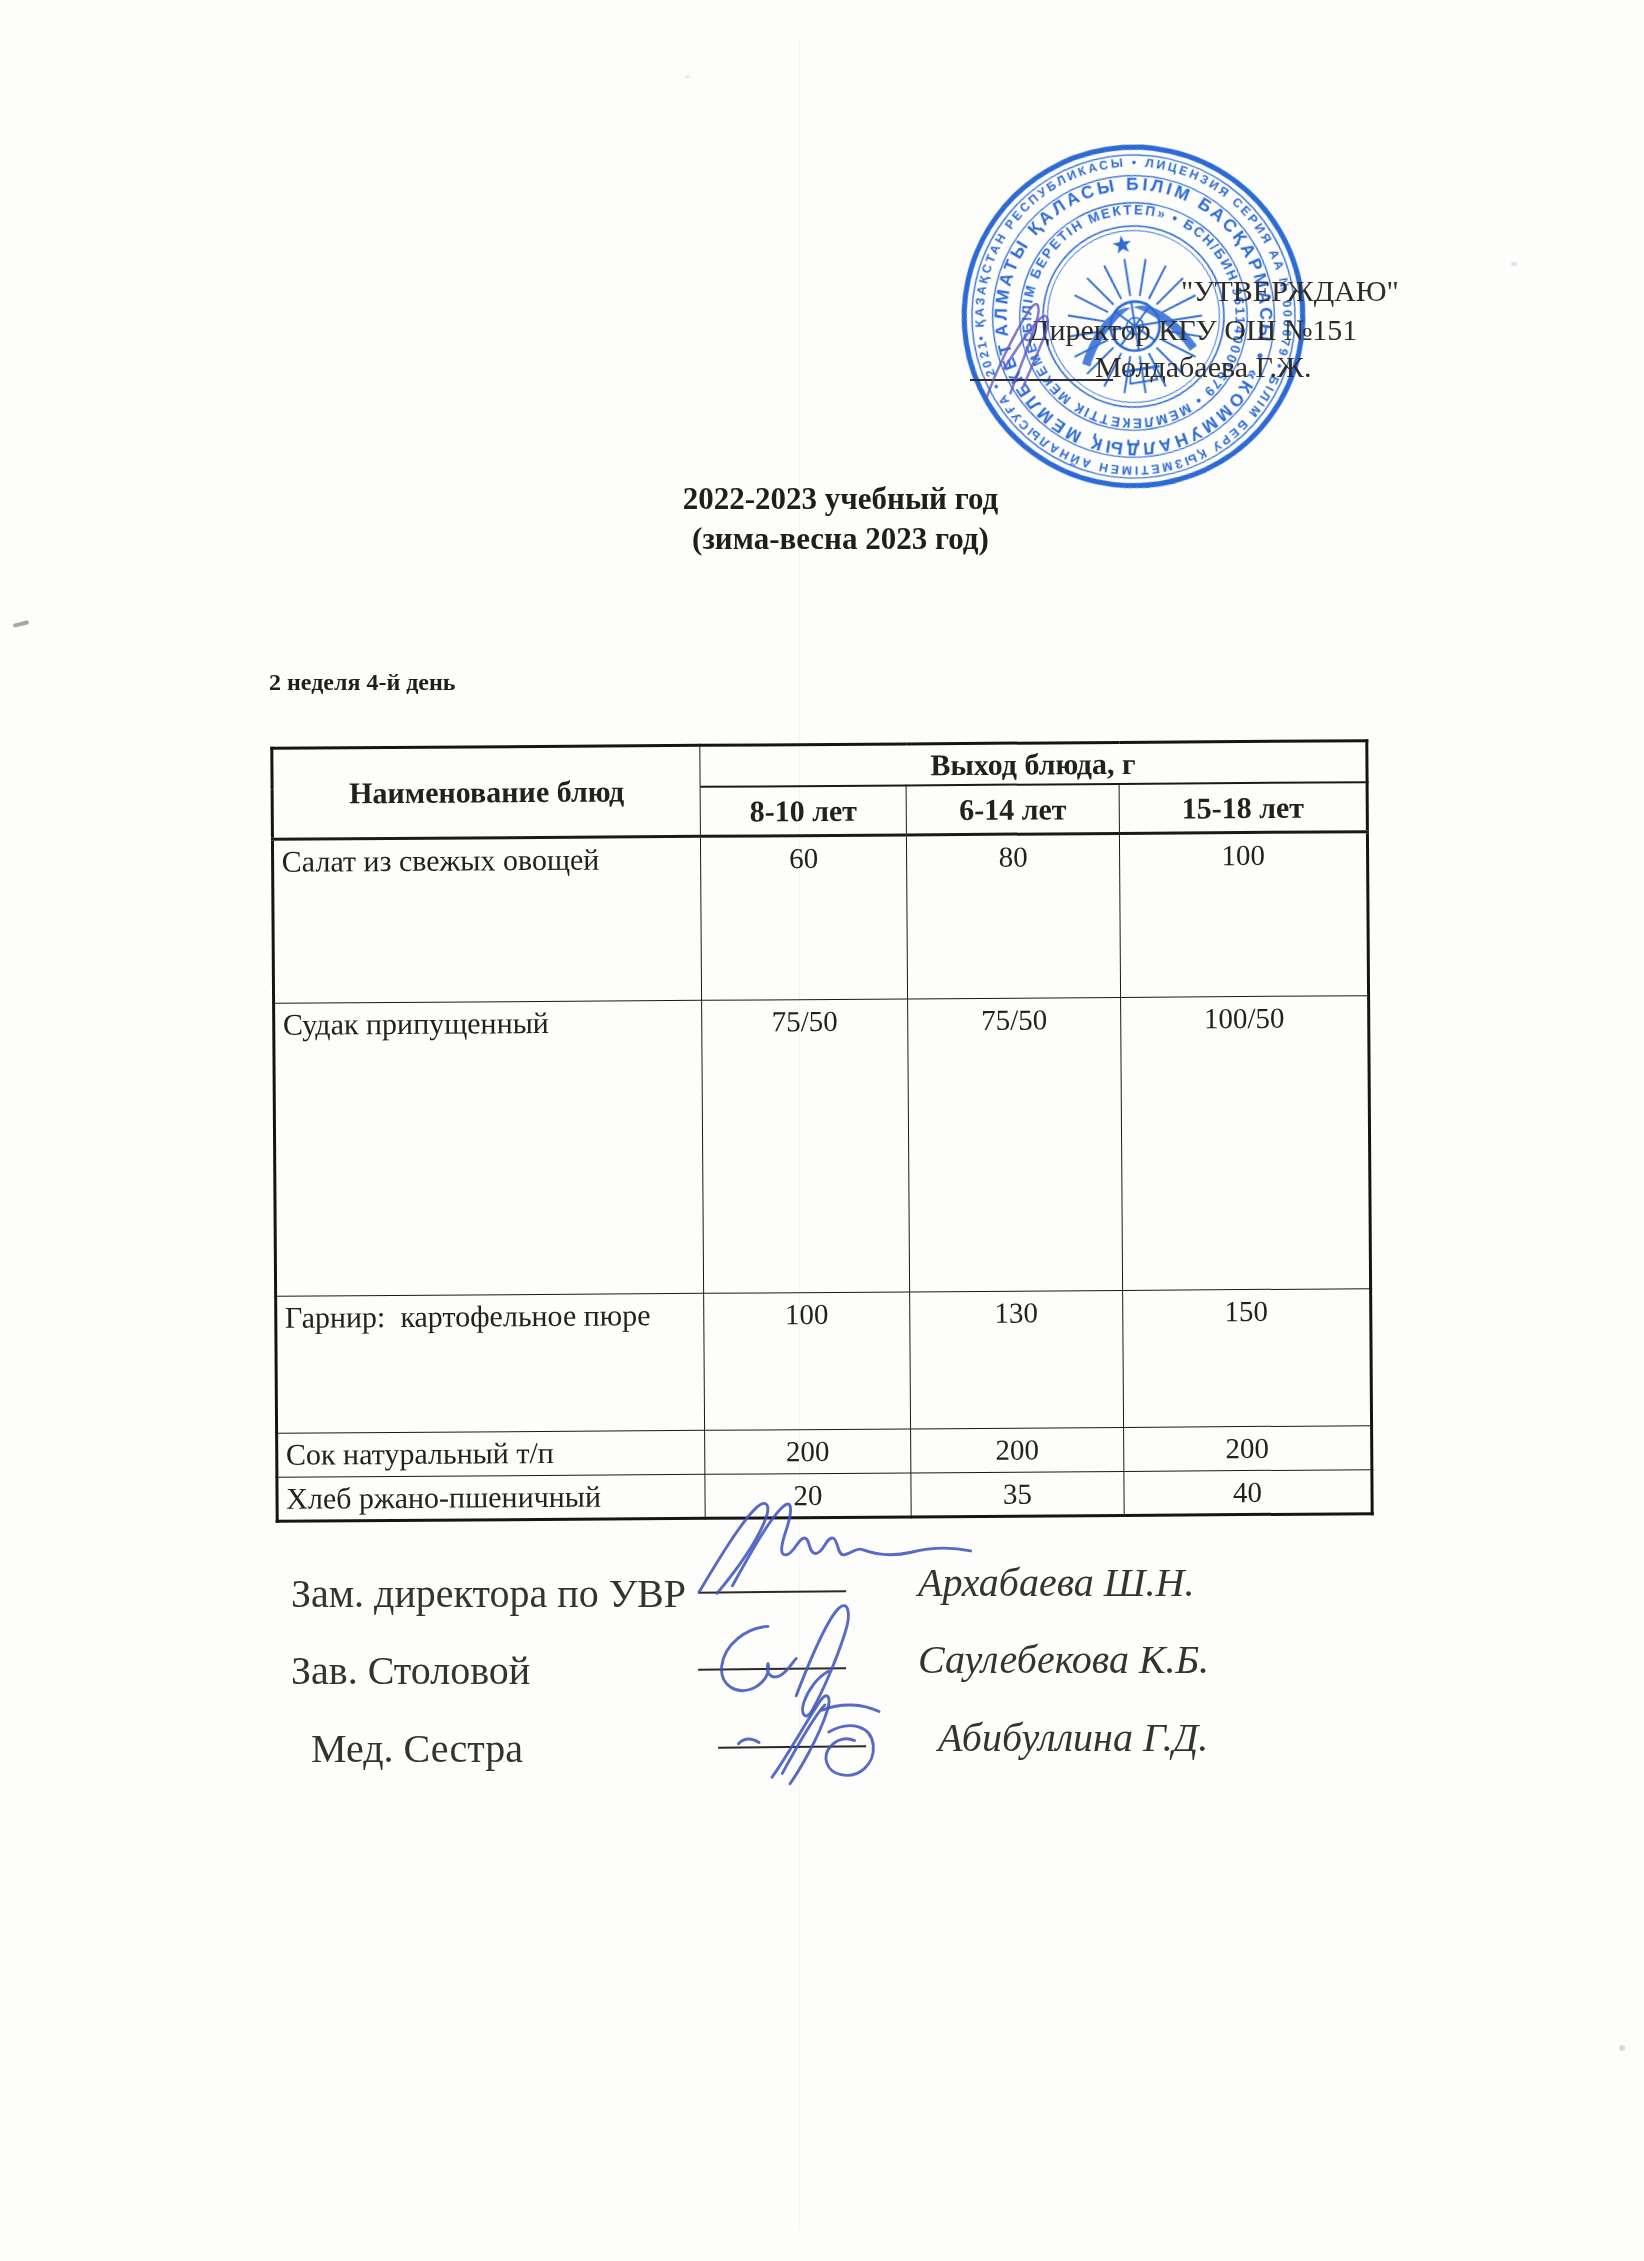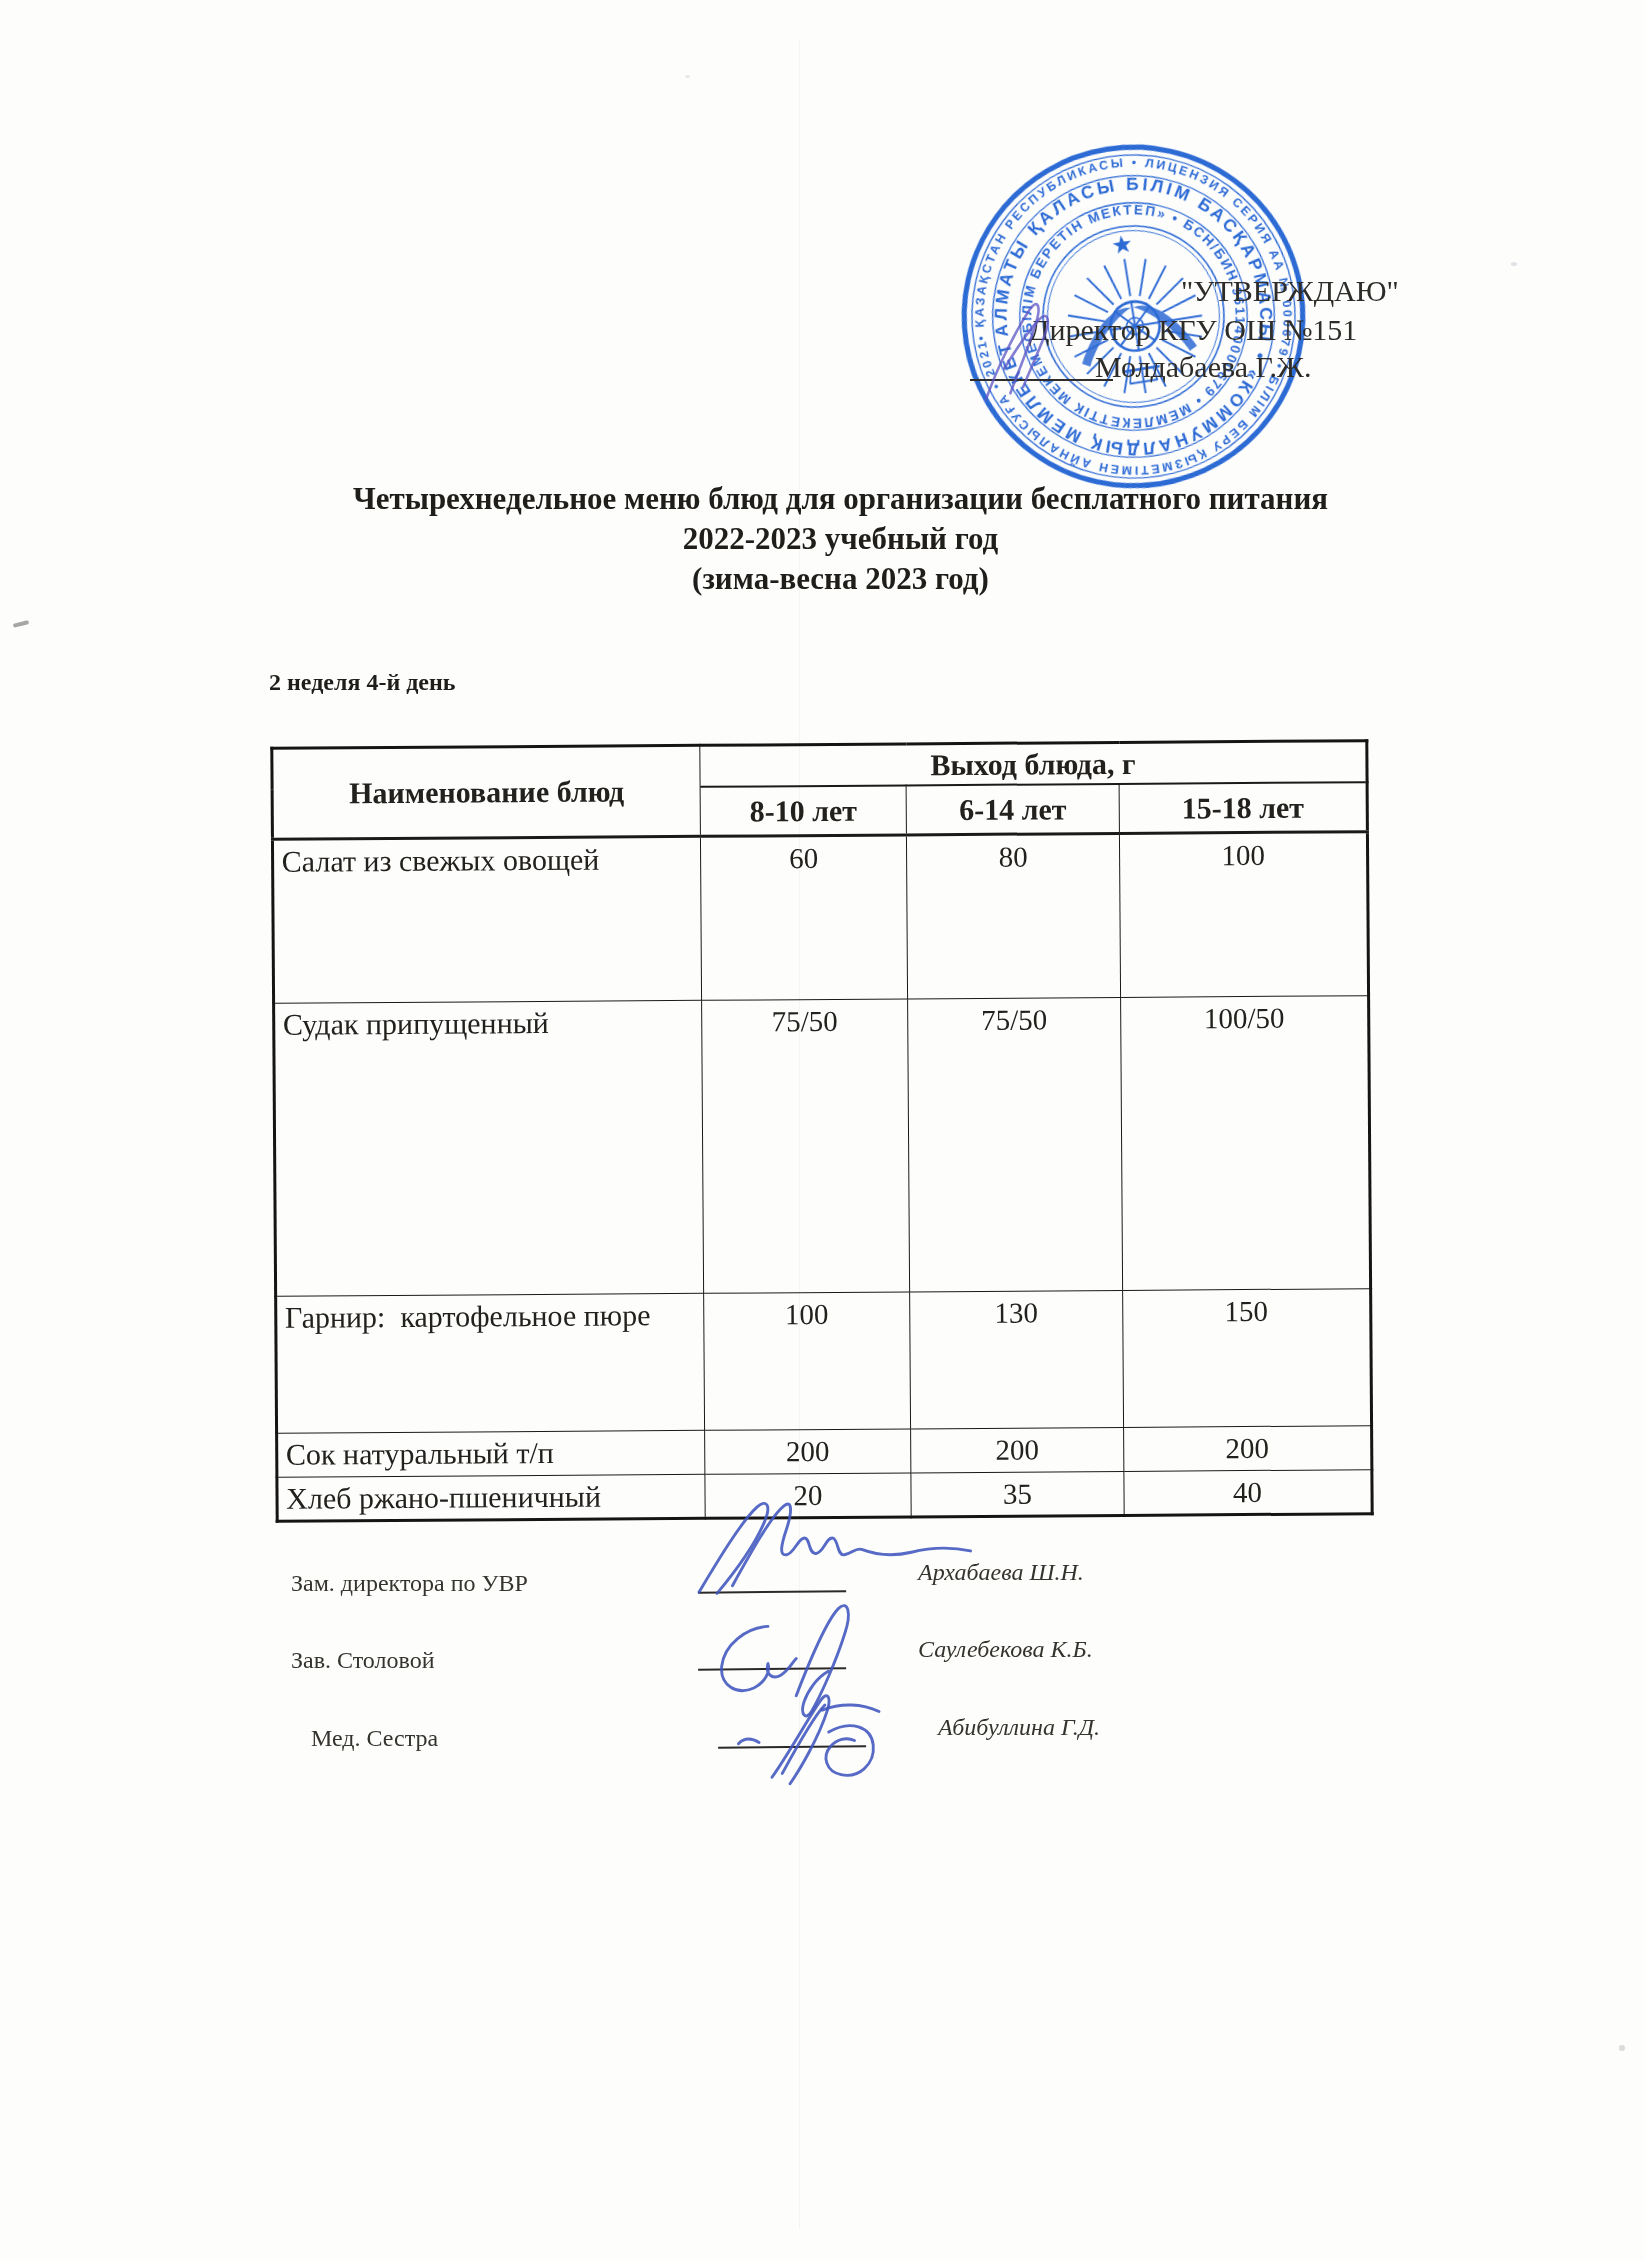--- a/index.html
+++ b/index.html
@@ -61,21 +61,21 @@
   .menu thead tr.hrow1 th.namehead { border-bottom-width:3.2px; }
   .menu thead tr.hrow2 th { height:45px; border-bottom-width:3.2px; }
   .menu td.name { text-align:left; vertical-align:top; padding:3.9px 5.2px 0 7.7px; white-space:pre-wrap; }
   .menu td.val  { text-align:center; vertical-align:top; padding-top:5.2px; font-size:29px; }
   .menu tr.r0 { height:164px; } .menu tr.r1 { height:293px; }
   .menu tr.r2 { height:137px; } .menu tr.r3 { height:44px; }
   .menu tr.r4 { height:44px; }
 
   
   .sig-row { position:absolute; left:291px; width:1031px; height:129px;
-    font-size:24px; color:#35332e; }
+    font-size:40px; color:#35332e; }
   .sr1 { top:1570px; } .sr2 { top:1647px;text-align:center; } .sr3 { top:1725px;margin-left:20px; }
   .sig-role { position:absolute; left:0; top:0; white-space:nowrap; }
   .sig-name { position:absolute; left:627px; top:-11px; white-space:nowrap;font-style:italic; }
   .sig-line { position:absolute; left:407px; top:0; width:148px; height:20.6px;
     border-bottom:2.6px solid #2b2a28; transform:rotate(-0.6deg); }
   .sig-ink { position:absolute; }
   .sig-ink path { stroke:#4055bd; stroke-width:4.5; fill:none;
     stroke-linecap:round; stroke-linejoin:round; opacity:0.88; }
   .sg1 { left:399px; top:-76px; width:296px; height:110px; }
   .sg2 { left:414px; top:-48px;  width:167px; height:126px; }
@@ -168,21 +168,20 @@
   <div class="approve-line ap1">"УТВЕРЖДАЮ"</div>
   <div class="approve-line ap2">Директор КГУ ОШ №151</div>
   <div class="approve-line ap3">Молдабаева Г.Ж.</div>
   <div class="dir-line"></div>
   <svg class="dir-sig" viewBox="0 0 180 185">
     <path d="M34,172 C52,120 82,62 102,32 C114,14 120,26 112,52 C100,92 82,134 72,162"></path>
     <path d="M62,124 C82,92 102,62 117,47 C130,34 134,48 126,70 C116,97 100,132 92,152"></path>
   </svg>
 
   <div class="title">
-    <div>Четырехнедельное меню блюд для организации бесплатного питания</div>
     <div>2022-2023 учебный год</div>
     <div>(зима-весна 2023 год)</div>
   </div>
 
   <div class="day-label">2 неделя 4-й день</div>
 
   <table class="menu">
     <colgroup>
       <col style="width:428px">
         <col style="width:206px">

